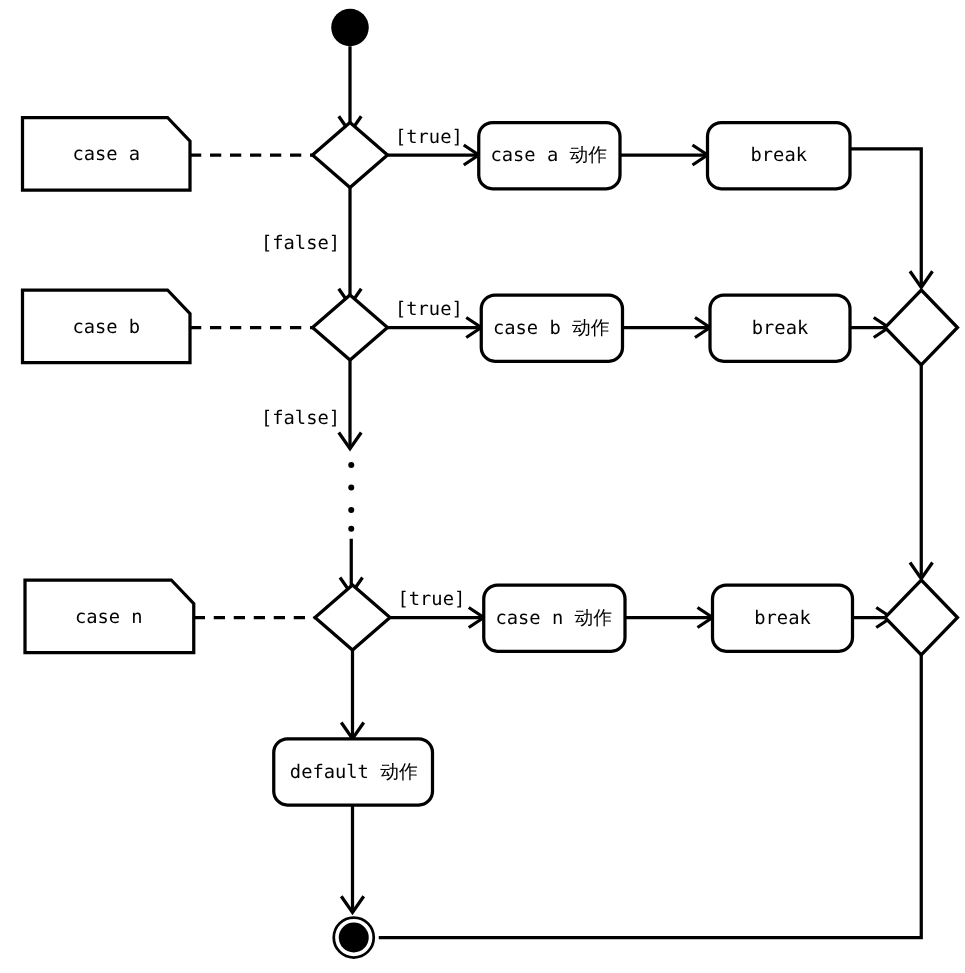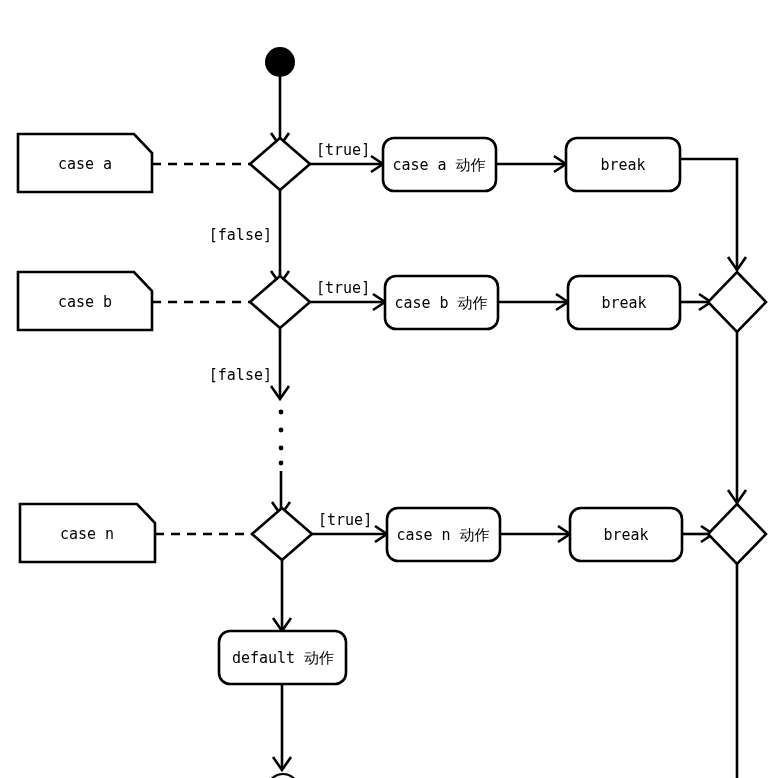--- a/index.html
+++ b/index.html
@@ -11,21 +11,20 @@
     width: 772px;
     height: 778px;
     font-family: "DejaVu Sans Mono", "Liberation Mono", monospace;
     overflow: hidden;
   }
   #diagram-root {
     position: relative;
     width: 772px;
     height: 548px;
     background: #ffffff;
-    margin-top: 40px;
   }
   svg#uml-svg {
     display: block;
     width: 772px;
     height: 778px;
   }
   .shape-stroke {
     fill: #ffffff;
     stroke: #000000;
     stroke-width: 2.6;

